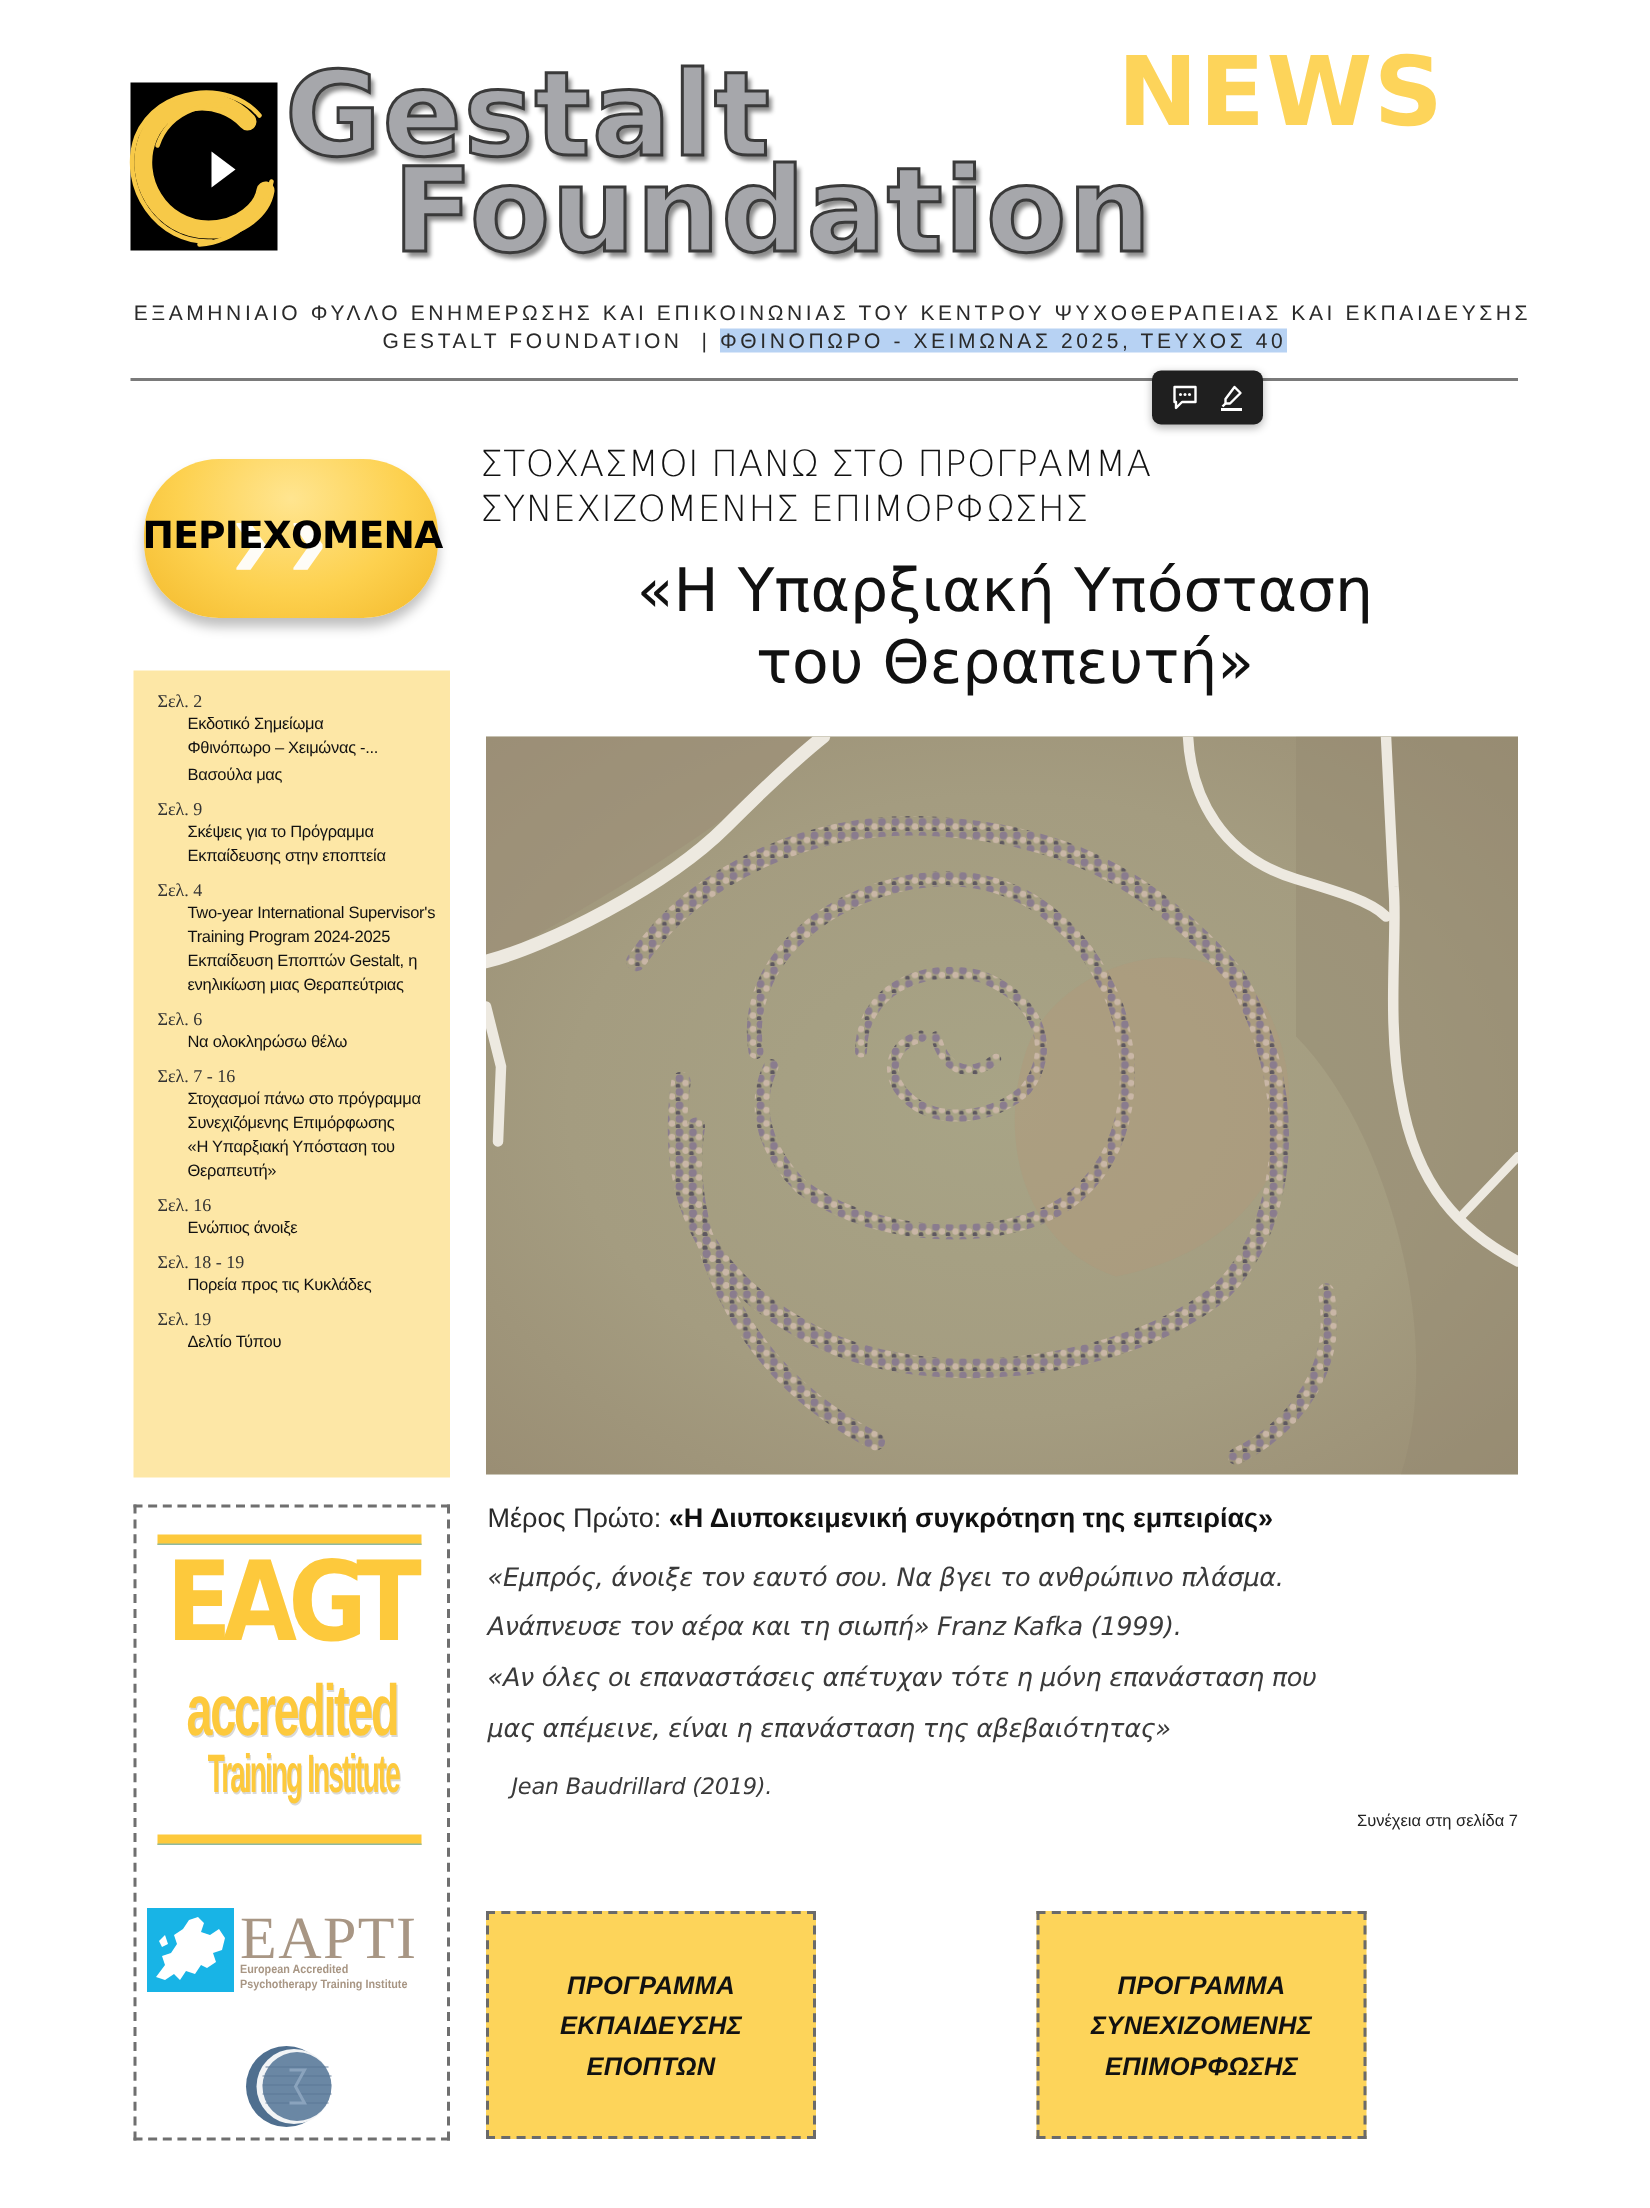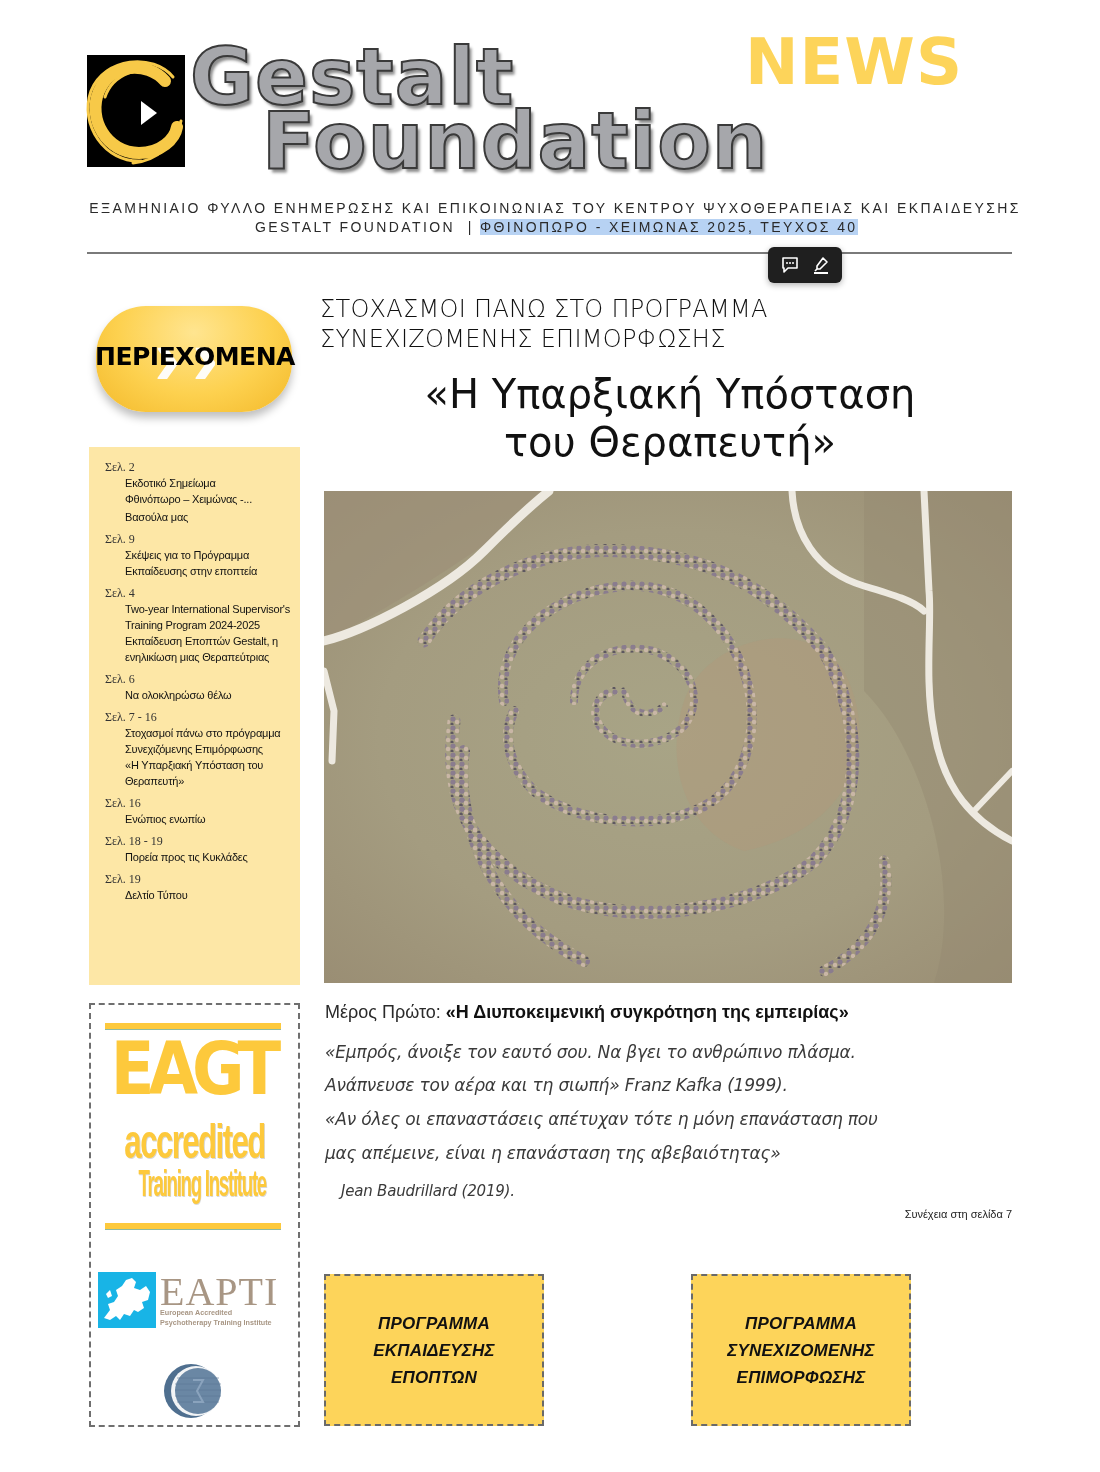--- a/index.html
+++ b/index.html
@@ -184,21 +184,21 @@
     <div class="toc-title">
       <span>Στοχασμοί πάνω στο πρόγραμμα</span>
         <span>Συνεχιζόμενης Επιμόρφωσης</span>
         <span>«Η Υπαρξιακή Υπόσταση του</span>
         <span>Θεραπευτή»</span>
     </div>
   </div>
   <div class="toc-entry">
     <div class="toc-page">Σελ. 16</div>
     <div class="toc-title">
-      <span>Ενώπιος ενωπίω</span>
+      <span>Ενώπιος άνοιξε</span>
     </div>
   </div>
   <div class="toc-entry">
     <div class="toc-page">Σελ. 18 - 19</div>
     <div class="toc-title">
       <span>Πορεία προς τις Κυκλάδες</span>
     </div>
   </div>
   <div class="toc-entry">
     <div class="toc-page">Σελ. 19</div>

